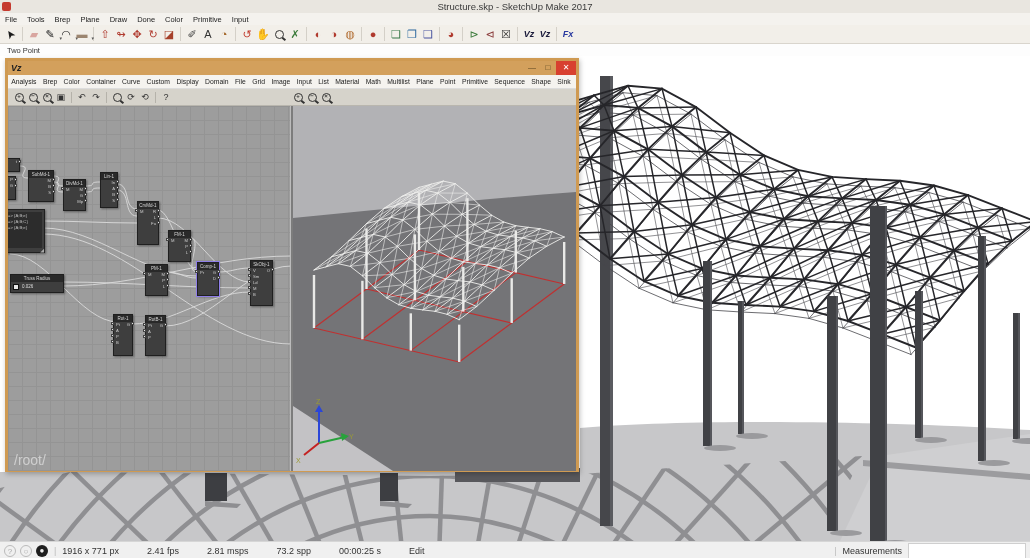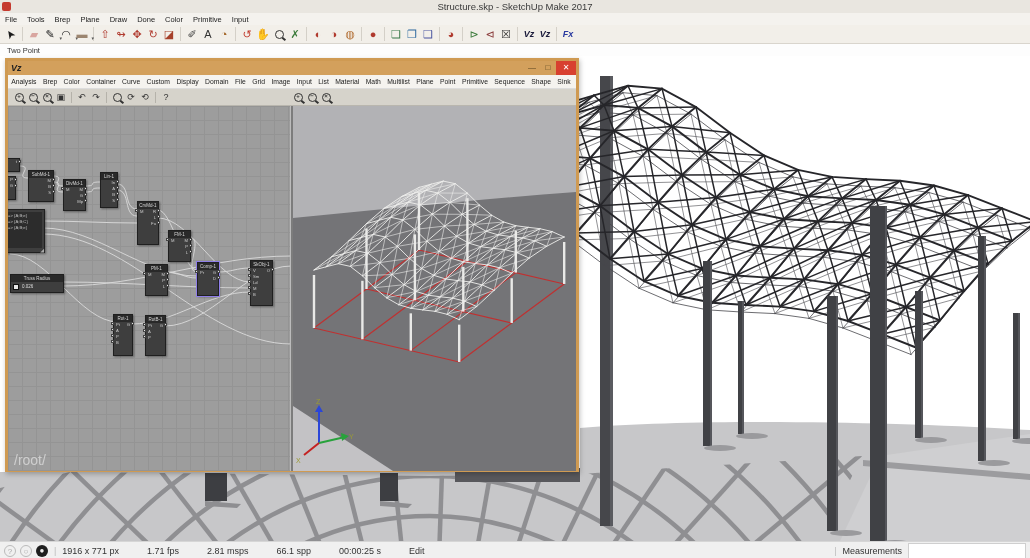--- a/index.html
+++ b/index.html
@@ -1176,23 +1176,23 @@
   </div>
 
   <div id="statusbar">
     <span id="status-icons" style="display:flex;">
         <span class="sic faint">?</span>
         <span class="sic faint">○</span>
         <span class="sic dark">●</span>
       </span>
     <span class="ssep">|</span>
     <span class="sstat">1916 x 771 px</span>
-    <span class="sstat">1.71 fps</span>
+    <span class="sstat">2.41 fps</span>
     <span class="sstat">2.81 msps</span>
-    <span class="sstat">66.1 spp</span>
+    <span class="sstat">73.2 spp</span>
     <span class="sstat">00:00:25 s</span>
     <span class="sstat">Edit</span>
     <span id="measure-wrap">
       <span class="ssep">|</span>
       <span id="measure-label">Measurements</span>
       <input id="measure-input" value="" style="">
     </span>
   </div>
 
 </div>

